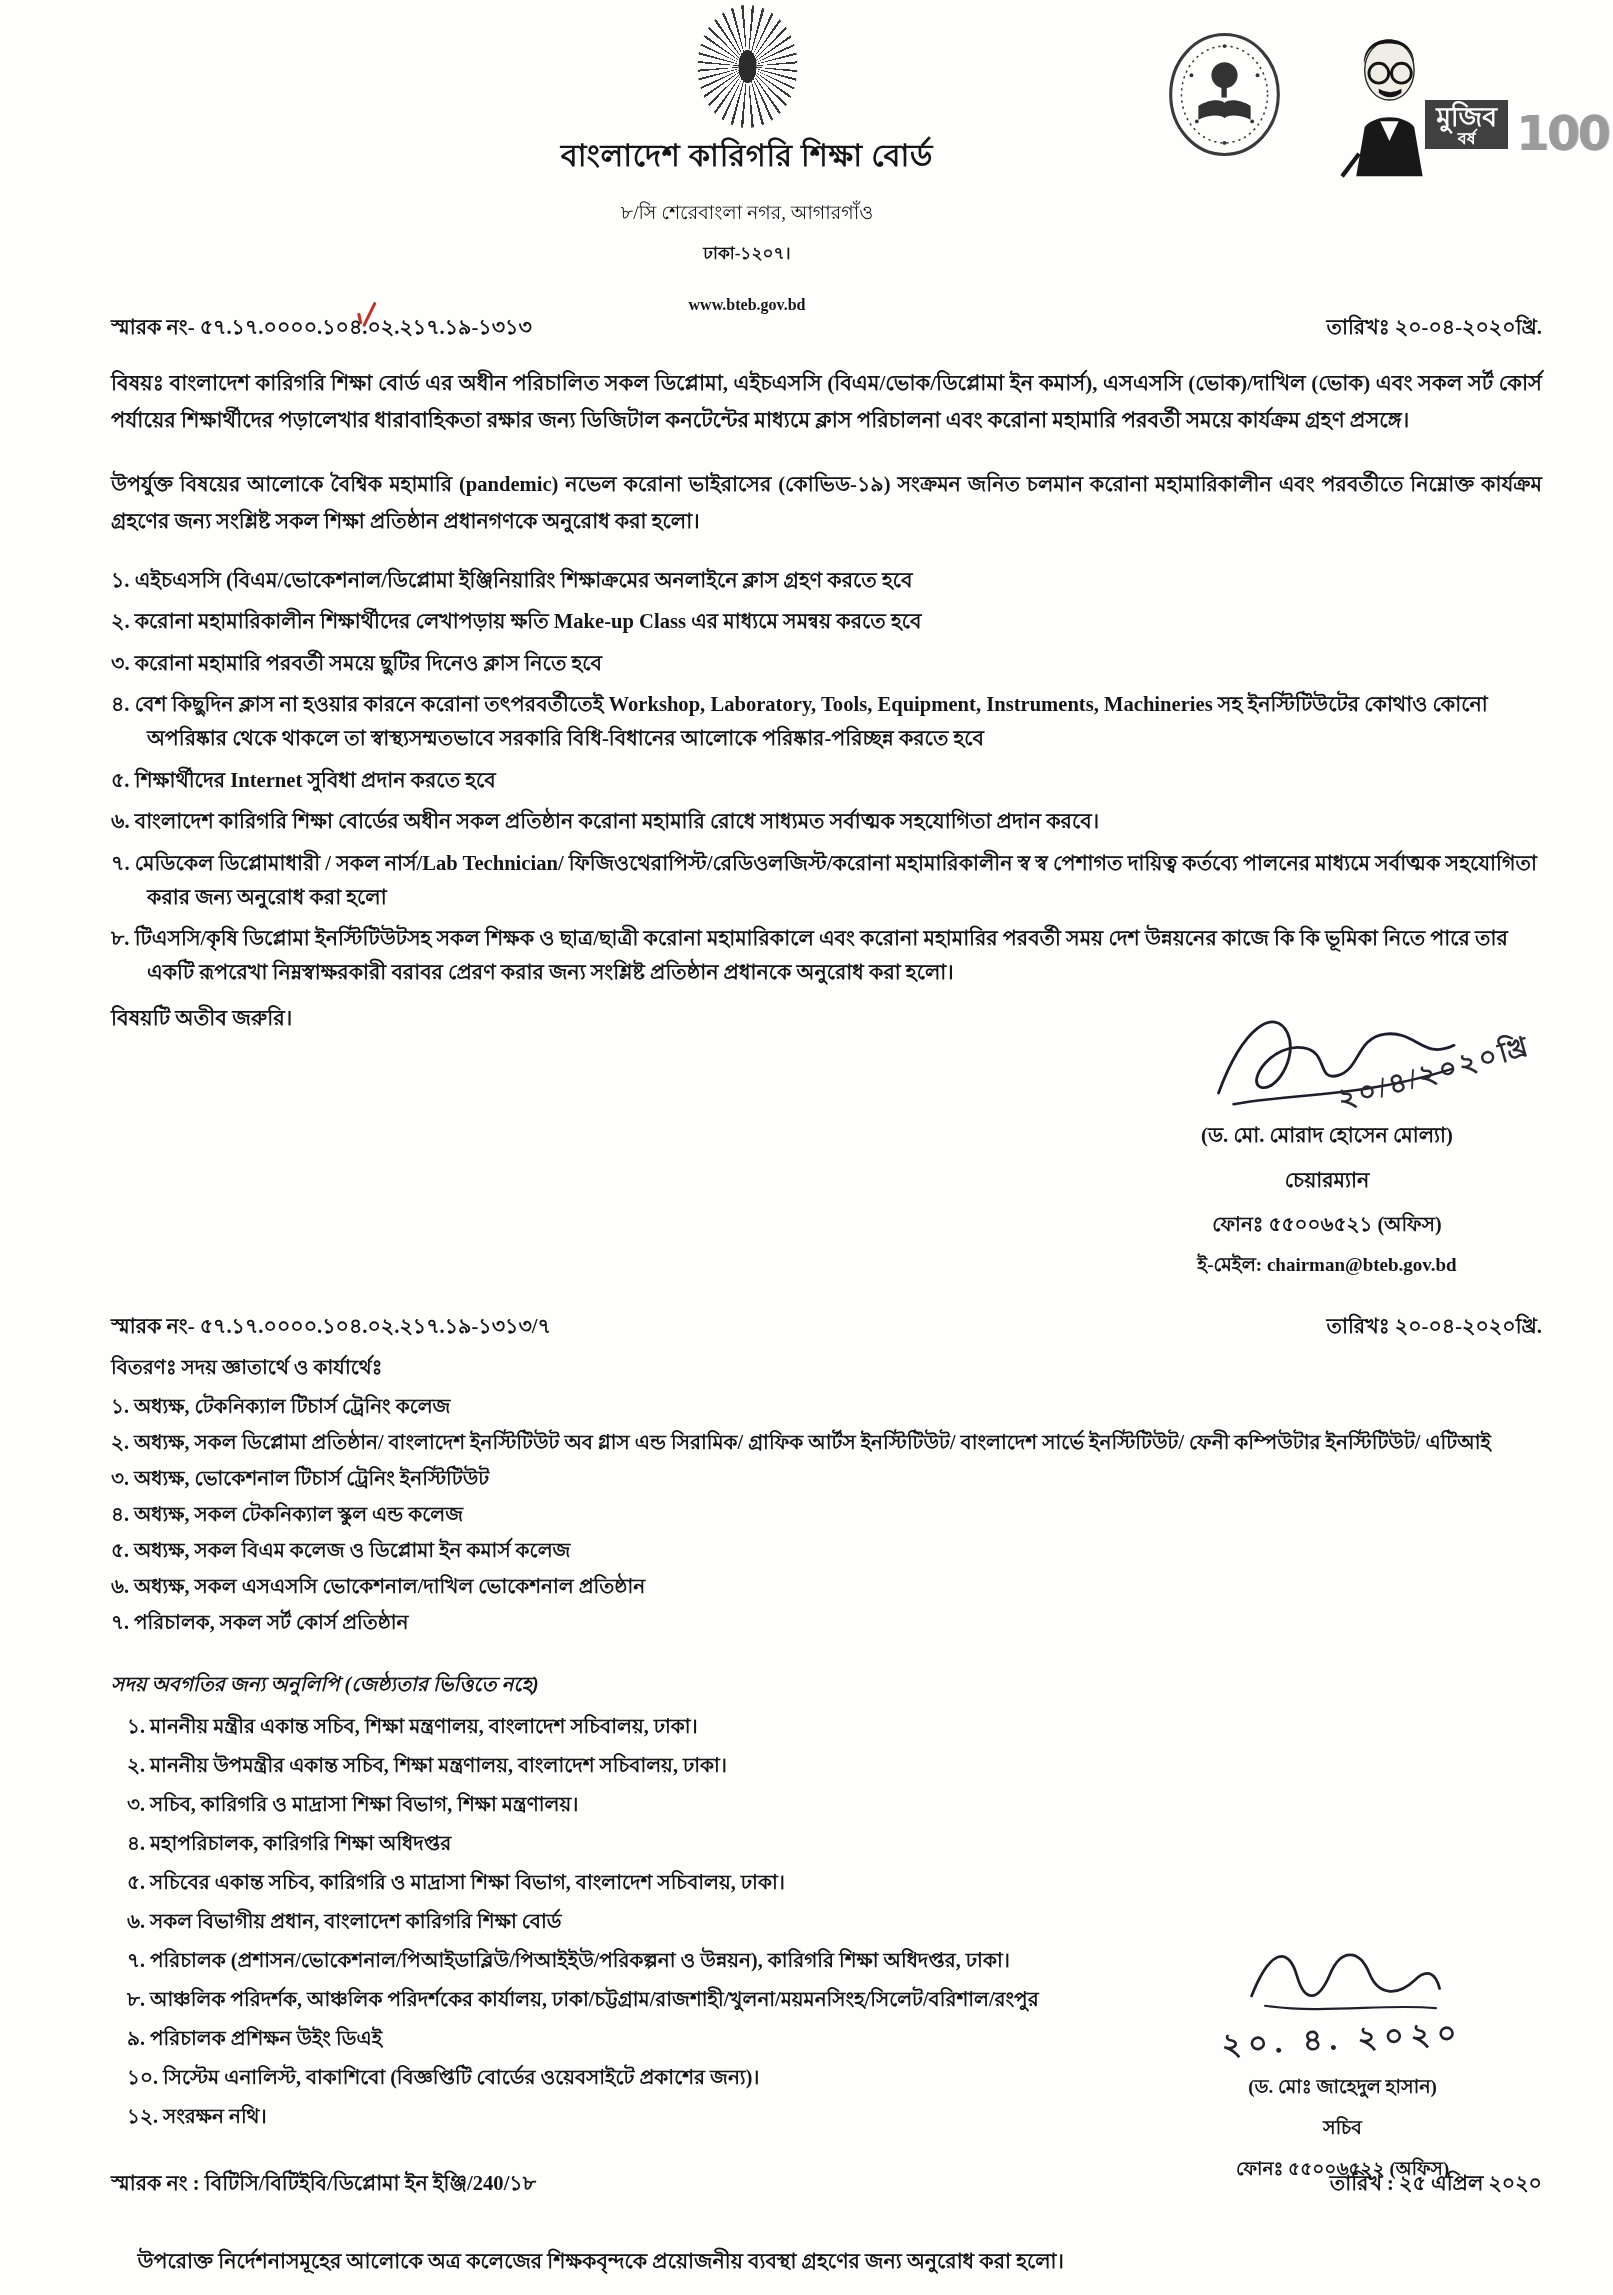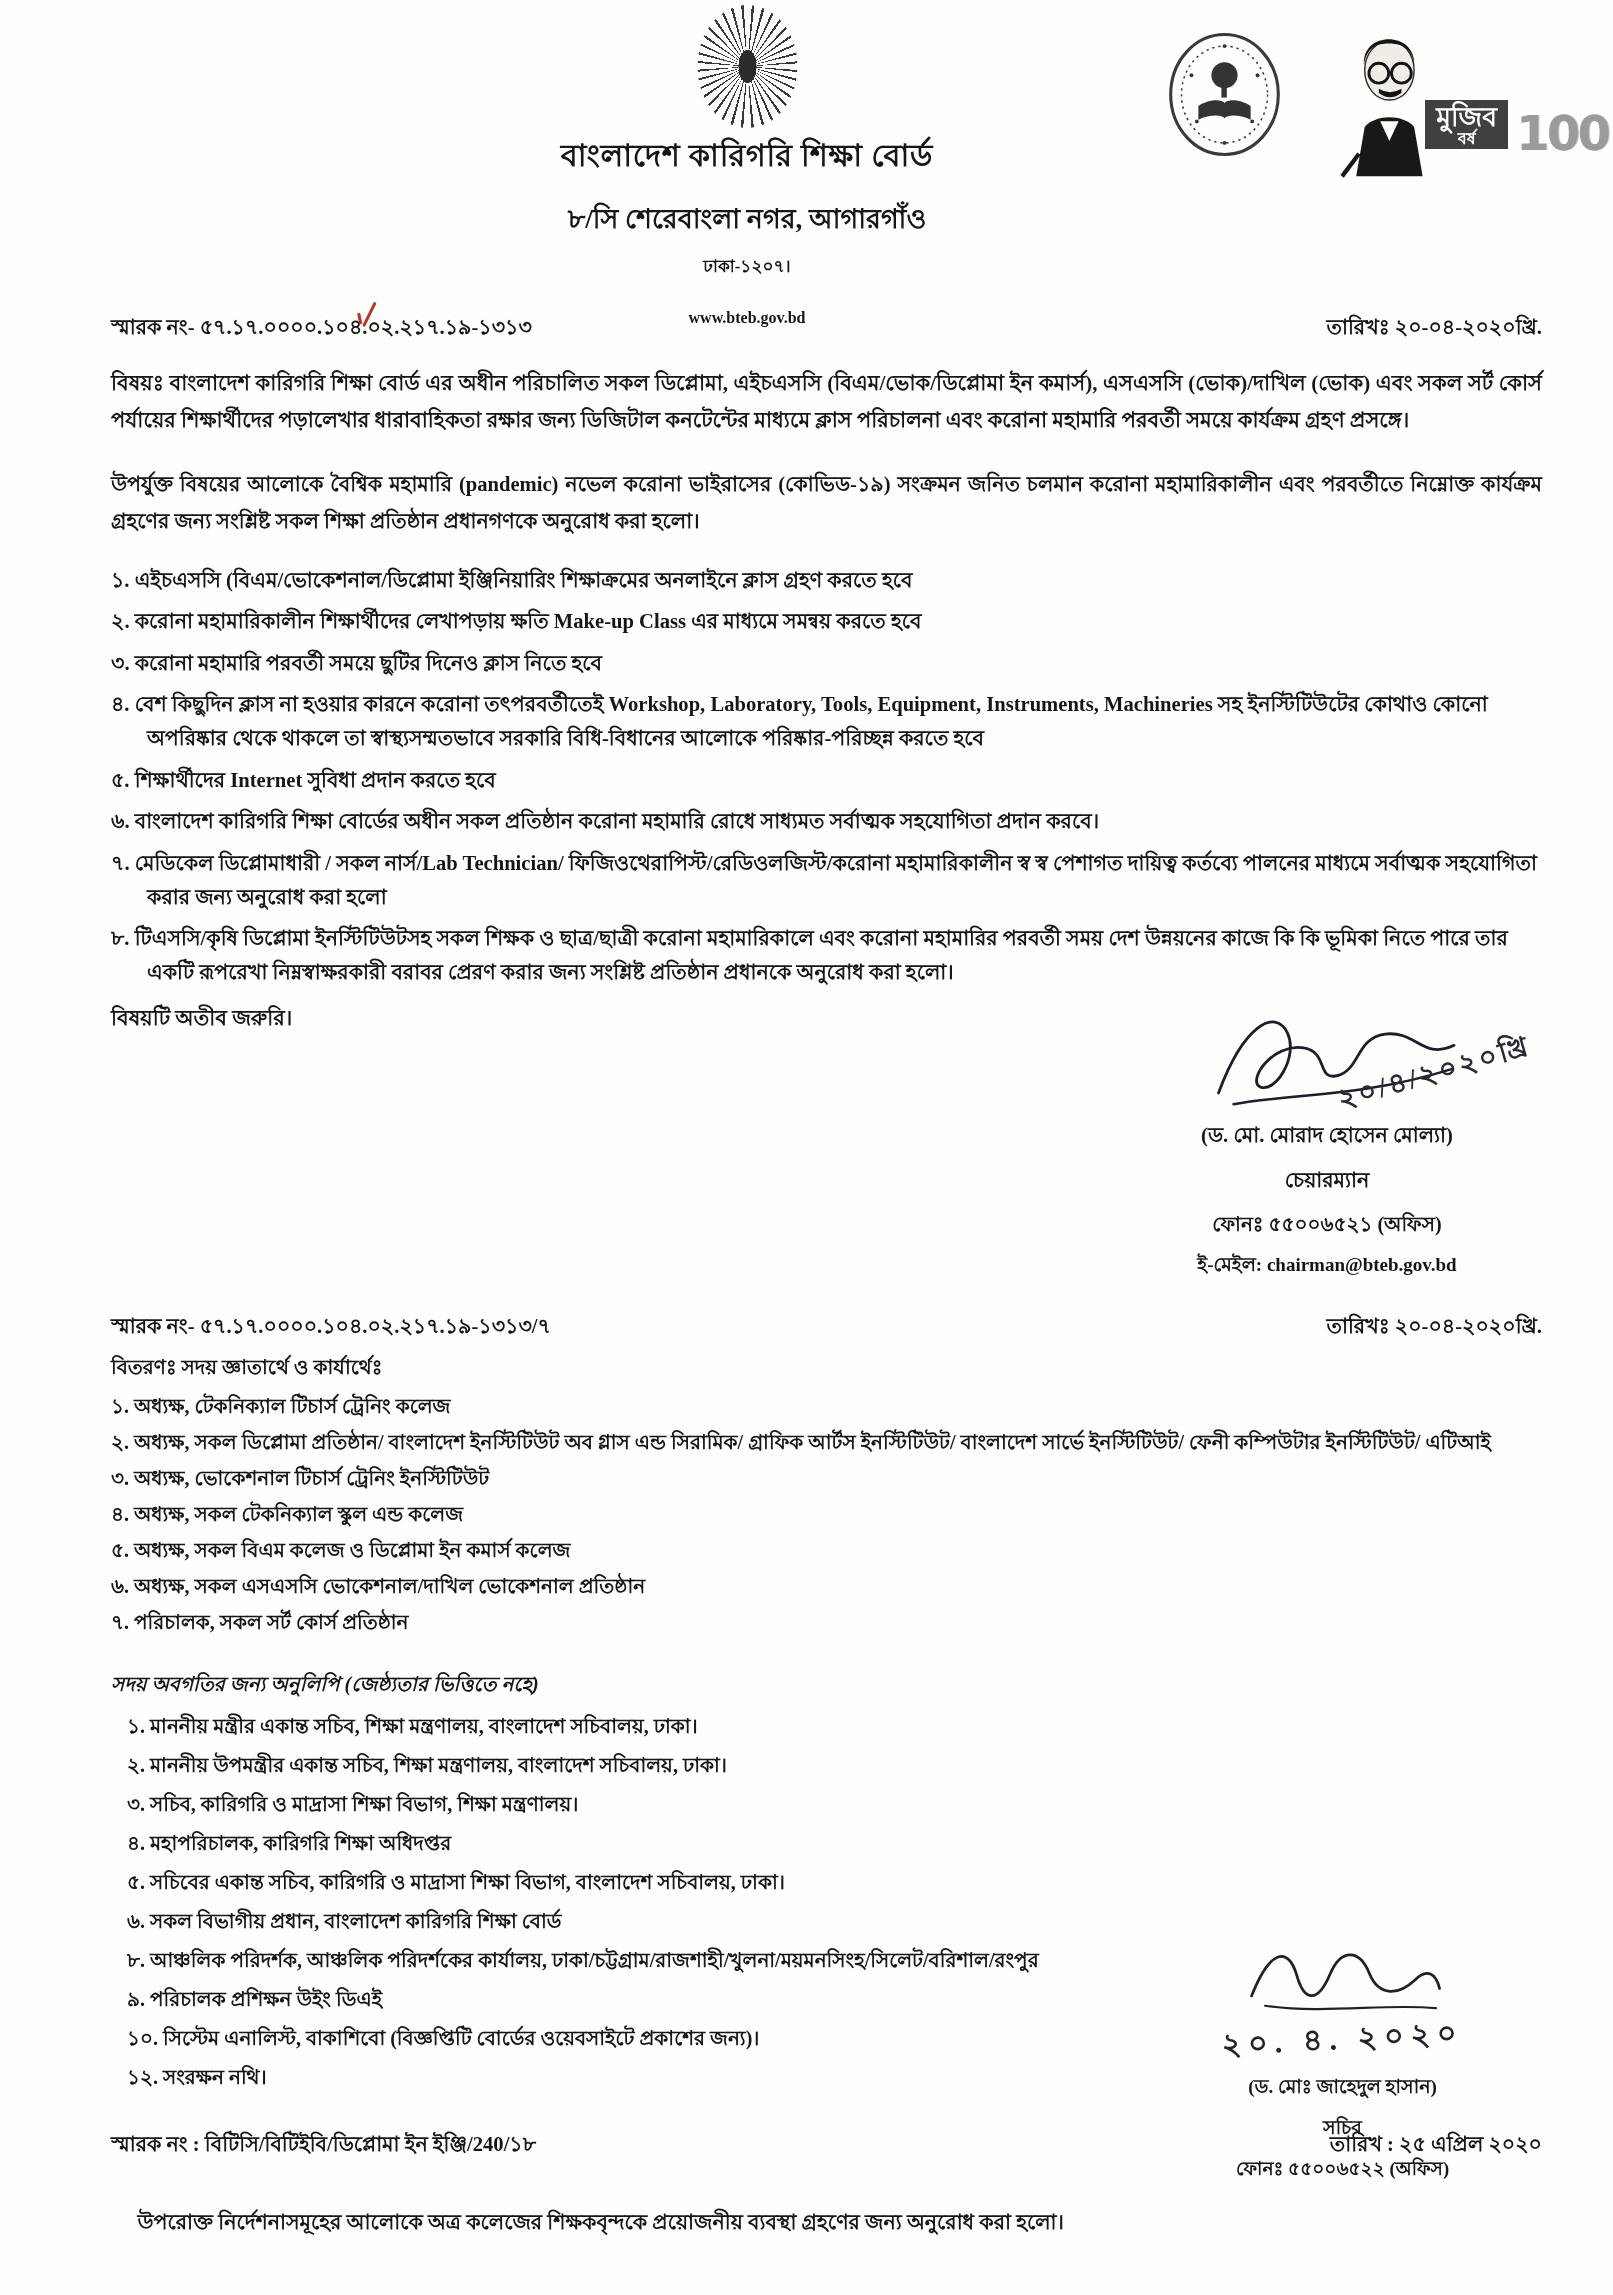--- a/index.html
+++ b/index.html
@@ -13,21 +13,21 @@
   .doc-header{position:relative;height:312px;}
   .header-center{position:absolute;left:50%;top:5.3px;transform:translateX(-50%) translateX(-60px);text-align:center;width:929px;}
   .starburst{
     width:100px;height:123px;margin:0 auto 1.3px auto;
     background:
       radial-gradient(ellipse 15.3px 28px at 50% 50%, #2c2c2c 58%, rgba(0,0,0,0) 60%),
       repeating-conic-gradient(from 4deg at 50% 50%, #383838 0deg 2.4deg, rgba(0,0,0,0) 2.4deg 10deg);
     border-radius:50%/50%;
   }
   .org-name{font-size:30.5px;font-weight:bold;letter-spacing:0.7px;margin-top:4px;}
-  .addr1{font-size:27px;font-weight:bold;margin-top:14.6px;}
+  .addr1{font-size:19px;font-weight:normal;margin-top:14.6px;}
   .addr2{font-size:17px;font-weight:bold;margin-top:10.6px;}
   .website{font-size:16px;font-weight:bold;margin-top:28px;}
   .seal-logo{position:absolute;left:1163px;top:28px;}
   .mujib-logo{position:absolute;left:1335px;top:14.6px;width:226px;height:163px;}
   .mujib-wordmark{position:absolute;left:90px;top:85px;width:78px;background:#404040;color:#fff;
      text-align:center;padding:4px 2.7px 1.3px 2.7px;}
   .mujib-word1{font-size:26.5px;font-weight:bold;line-height:1.0;display:block;}
   .mujib-word2{font-size:16px;font-weight:bold;line-height:1.1;display:block;}
   .mujib-100{position:absolute;left:181px;top:90px;font-size:48px;font-weight:bold;color:#9b9b9b;
      font-family:"DejaVu Sans","Liberation Sans",sans-serif;letter-spacing:-2.7px;
@@ -186,20 +186,21 @@
 
     <div class="cc-section">
       <div class="cc-head">সদয় অবগতির জন্য অনুলিপি (জেষ্ঠ্যতার ভিত্তিতে নহে)</div>
       <div class="cc-list">
         <div class="cc-item">১. মাননীয় মন্ত্রীর একান্ত সচিব, শিক্ষা মন্ত্রণালয়, বাংলাদেশ সচিবালয়, ঢাকা।</div>
         <div class="cc-item">২. মাননীয় উপমন্ত্রীর একান্ত সচিব, শিক্ষা মন্ত্রণালয়, বাংলাদেশ সচিবালয়, ঢাকা।</div>
         <div class="cc-item">৩. সচিব, কারিগরি ও মাদ্রাসা শিক্ষা বিভাগ, শিক্ষা মন্ত্রণালয়।</div>
         <div class="cc-item">৪. মহাপরিচালক, কারিগরি শিক্ষা অধিদপ্তর</div>
         <div class="cc-item">৫. সচিবের একান্ত সচিব, কারিগরি ও মাদ্রাসা শিক্ষা বিভাগ, বাংলাদেশ সচিবালয়, ঢাকা।</div>
         <div class="cc-item">৬. সকল বিভাগীয় প্রধান, বাংলাদেশ কারিগরি শিক্ষা বোর্ড</div>
+        <div class="cc-item">৭. পরিচালক (প্রশাসন/ভোকেশনাল/পিআইডাব্লিউ/পিআইইউ/পরিকল্পনা ও উন্নয়ন), কারিগরি শিক্ষা অধিদপ্তর, ঢাকা।</div>
         <div class="cc-item">৮. আঞ্চলিক পরিদর্শক, আঞ্চলিক পরিদর্শকের কার্যালয়, ঢাকা/চট্টগ্রাম/রাজশাহী/খুলনা/ময়মনসিংহ/সিলেট/বরিশাল/রংপুর</div>
         <div class="cc-item">৯. পরিচালক প্রশিক্ষন উইং ডিএই</div>
         <div class="cc-item">১০. সিস্টেম এনালিস্ট, বাকাশিবো (বিজ্ঞপ্তিটি বোর্ডের ওয়েবসাইটে প্রকাশের জন্য)।</div>
         <div class="cc-item">১২. সংরক্ষন নথি।</div>
       </div>
 
       <div class="secretary-block">
         <svg width="219" height="86" viewBox="0 0 340 140">
           <path d="M22,104 C52,28 82,22 96,72 C108,114 130,116 150,68 C168,26 198,28 214,68 C228,102 258,106 288,78 C308,58 322,68 328,92" fill="none" stroke="#20202a" stroke-width="4.5" stroke-linecap="round"></path>
           <path d="M44,120 C140,134 240,116 322,124" fill="none" stroke="#20202a" stroke-width="3.5" stroke-linecap="round"></path>

